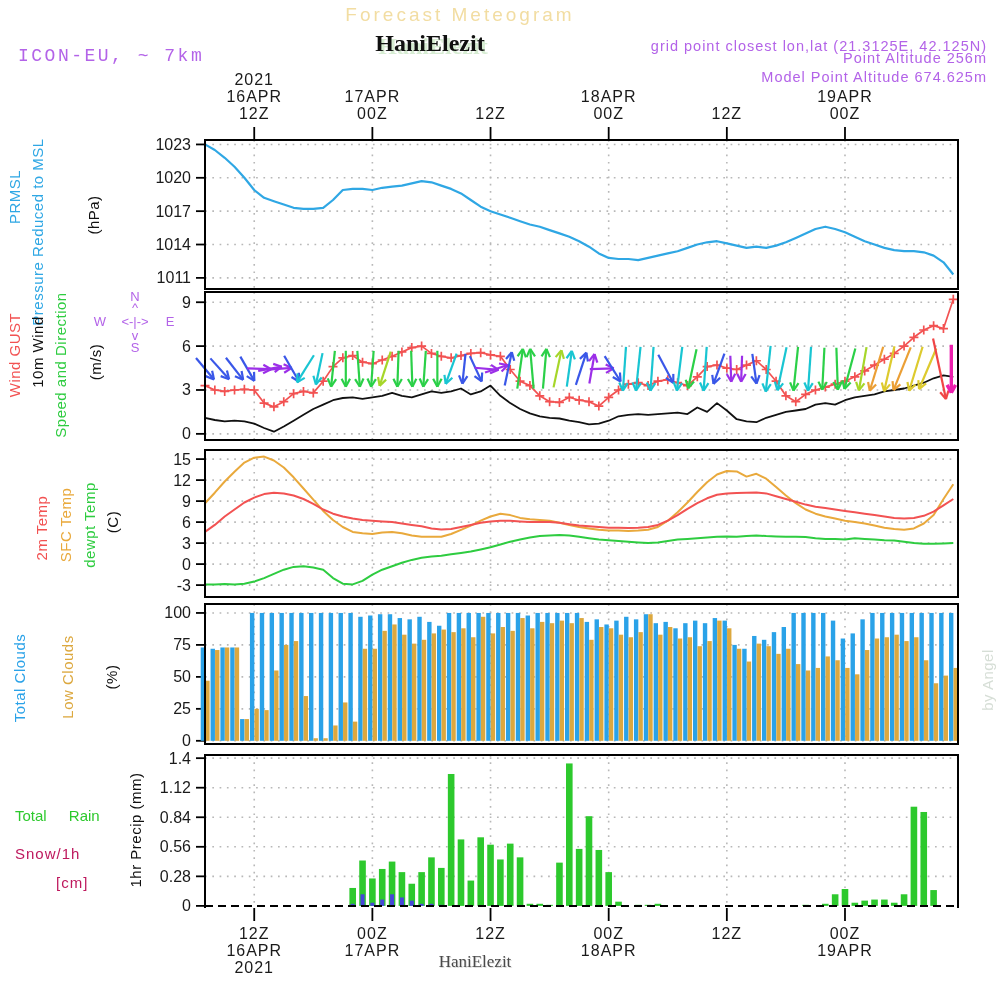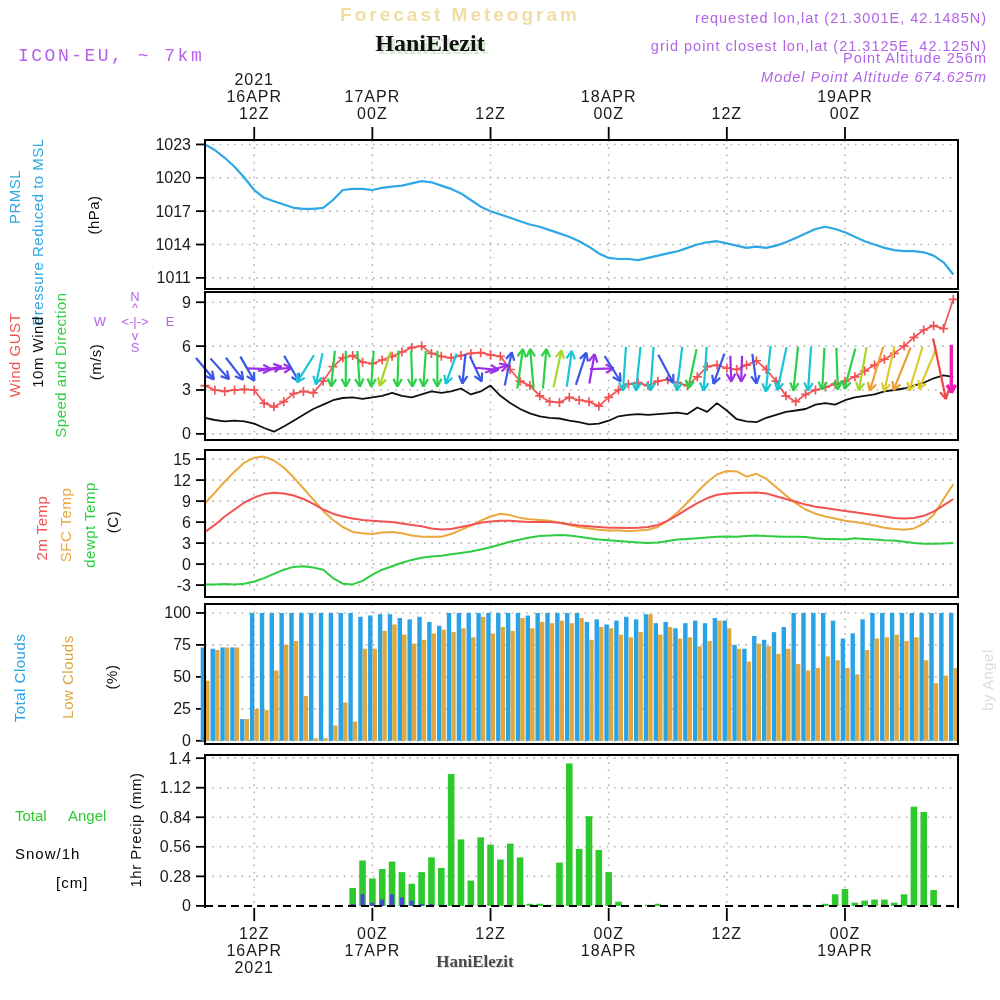--- a/index.html
+++ b/index.html
@@ -1,24 +1,24 @@
 <!DOCTYPE html>
 <html><head>
 <meta charset="utf-8">
 <style>
   html,body{margin:0;padding:0;background:#fff;}
   #stage{position:relative;width:1000px;height:1000px;background:#fff;overflow:hidden;
          font-family:"Liberation Sans",sans-serif;color:#111;}
   .abs{position:absolute;white-space:nowrap;}
-  .ctr{transform:translate(-50%,-50%);font-weight:bold;}
+  .ctr{transform:translate(-50%,-50%);}
   .vlab{position:absolute;white-space:nowrap;transform:translate(-50%,-50%) rotate(-90deg);
         font-size:15px;letter-spacing:0.5px;}
   .c-press{color:#2fa7e4;} .c-gust{color:#f25252;} .c-black{color:#111;}
   .c-green{color:#2ecc40;} .c-sfc{color:#e9a93c;} .c-tblue{color:#2aa2e8;}
-  .c-gold{color:#dca83f;} .c-snow{color:#000000;} .c-purp{color:#b363e8;}
+  .c-gold{color:#dca83f;} .c-snow{color:#be185d;} .c-purp{color:#b363e8;}
   .c-rain{color:#2dc92d;}
   #hdr-title{left:460px;top:15px;font-size:19px;letter-spacing:3px;color:#f2dda2;}
   #hdr-station{left:430px;top:43px;font-size:24px;font-weight:bold;
                font-family:"Liberation Serif",serif;color:#101010;text-shadow:3px 3px 0 #d6ecd2;}
   #hdr-model{left:18px;top:56px;font-size:18px;letter-spacing:2.5px;transform:translate(0,-50%);color:#b363e8;font-family:Liberation Mono, monospace;}
   .hdr-right{right:13px;font-size:14.5px;letter-spacing:1px;color:#b363e8;text-align:right;}
   #compass{font-size:13px;letter-spacing:0;}
   #compass span{position:absolute;transform:translate(-50%,-50%);}
   #rain-label{left:15px;top:815px;font-size:15px;word-spacing:18px;transform:translate(0,-50%);}
   #snow-label{left:15px;top:853px;font-size:15px;letter-spacing:1px;transform:translate(0,-50%);}
@@ -29,24 +29,23 @@
   svg text{font-family:"Liberation Sans",sans-serif;}
 </style>
 </head>
 <body>
 
 <div id="stage">
 
   <div id="hdr-title" class="abs ctr">Forecast Meteogram</div>
   <div id="hdr-station" class="abs ctr">HaniElezit</div>
   <div id="hdr-model" class="abs">ICON-EU, ~ 7km</div>
-  <div class="abs hdr-right" style="top:10px;">requested lon,lat (21.3001E, 42.1485N)</div>
   <div class="abs hdr-right" style="top:38px;">grid point closest lon,lat (21.3125E, 42.125N)</div>
   <div class="abs hdr-right" style="top:50px;">Point Altitude 256m</div>
-  <div class="abs hdr-right" style="top:69px;font-style:italic;">Model Point Altitude 674.625m</div>
+  <div class="abs hdr-right" style="top:69px;">Model Point Altitude 674.625m</div>
 
   <div class="vlab c-press" style="left:14px;top:197px;">PRMSL</div>
   <div class="vlab c-press" style="left:37px;top:232px;">Pressure Reduced to MSL</div>
   <div class="vlab c-black" style="left:93px;top:215px;">(hPa)</div>
 
   <div class="vlab c-gust" style="left:14px;top:355px;">Wind GUST</div>
   <div class="vlab c-black" style="left:37px;top:352px;">10m Wind</div>
   <div class="vlab c-green" style="left:60px;top:365px;">Speed and Direction</div>
   <div class="vlab c-black" style="left:95px;top:362px;">(m/s)</div>
   <div id="compass" class="abs c-purp" style="left:92px;top:290px;width:86px;height:66px;">
@@ -61,21 +60,21 @@
 
   <div class="vlab c-gust" style="left:41px;top:528px;">2m Temp</div>
   <div class="vlab c-sfc" style="left:65px;top:525px;">SFC Temp</div>
   <div class="vlab c-green" style="left:89px;top:525px;">dewpt Temp</div>
   <div class="vlab c-black" style="left:112px;top:522px;">(C)</div>
 
   <div class="vlab c-tblue" style="left:19px;top:678px;">Total Clouds</div>
   <div class="vlab c-gold" style="left:67px;top:677px;">Low Clouds</div>
   <div class="vlab c-black" style="left:111px;top:677px;">(%)</div>
 
-  <div id="rain-label" class="abs c-rain">Total Angel</div>
+  <div id="rain-label" class="abs c-rain">Total Rain</div>
   <div id="snow-label" class="abs c-snow">Snow/1h</div>
   <div id="cm-label" class="abs c-snow">[cm]</div>
   <div class="vlab c-black" style="left:135px;top:830px;">1hr Precip (mm)</div>
 
   <div id="footer-station" class="abs ctr">HaniElezit</div>
   <div id="credit" class="vlab">by Angel</div>
 
   <svg id="plot" width="1000" height="1000" style="position:absolute;left:0;top:0;">
       <g>
         <line x1="205" x2="958" y1="277.88059701492534" y2="277.88059701492534" stroke="#b8b8b8" stroke-width="1.6" stroke-dasharray="1.7 5.6"></line>

